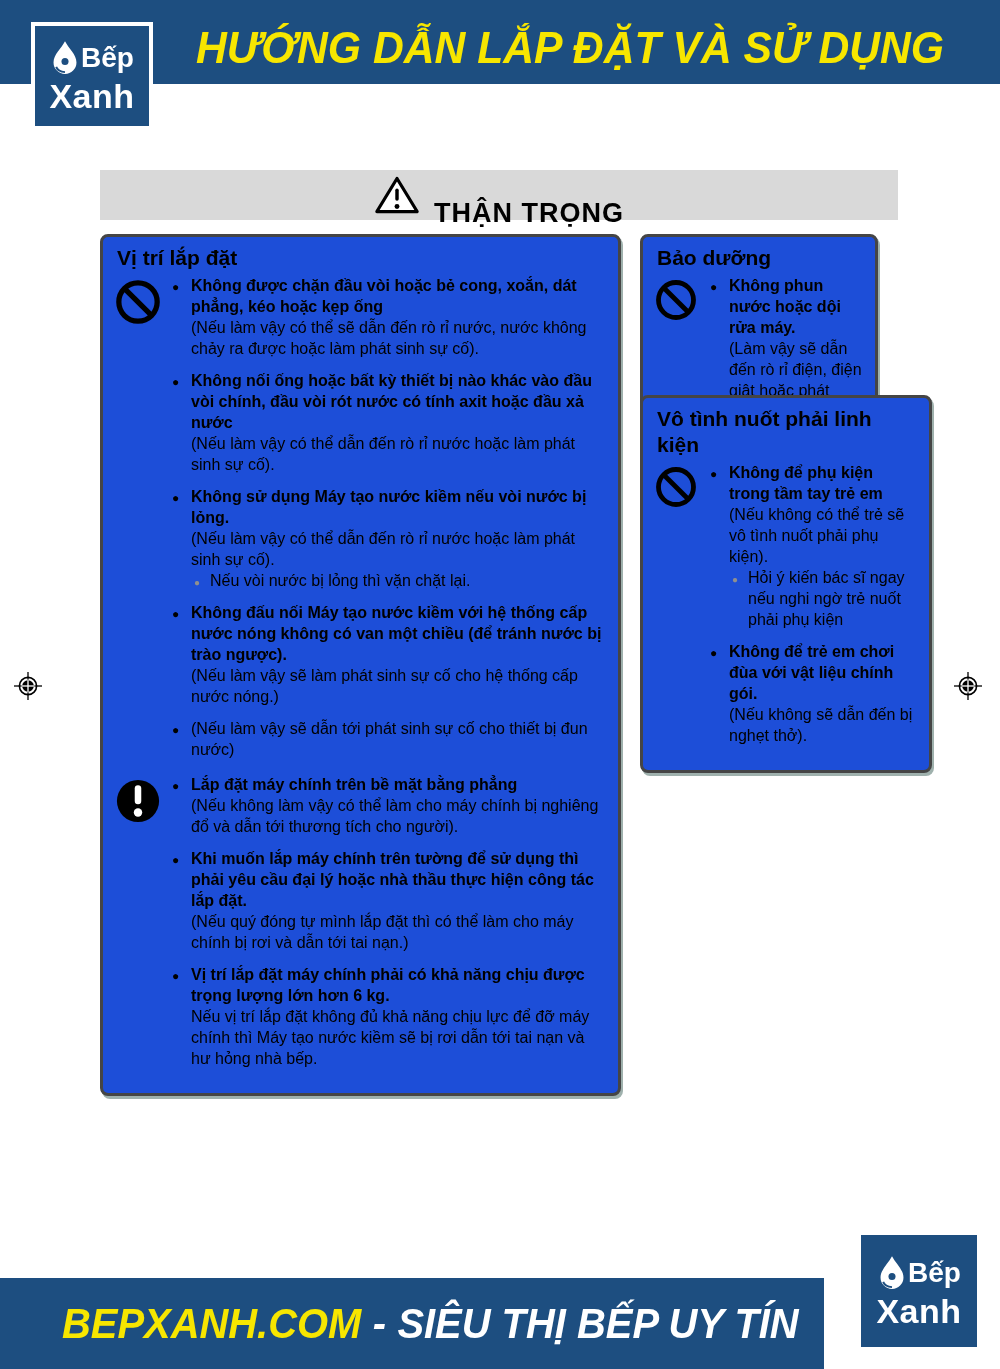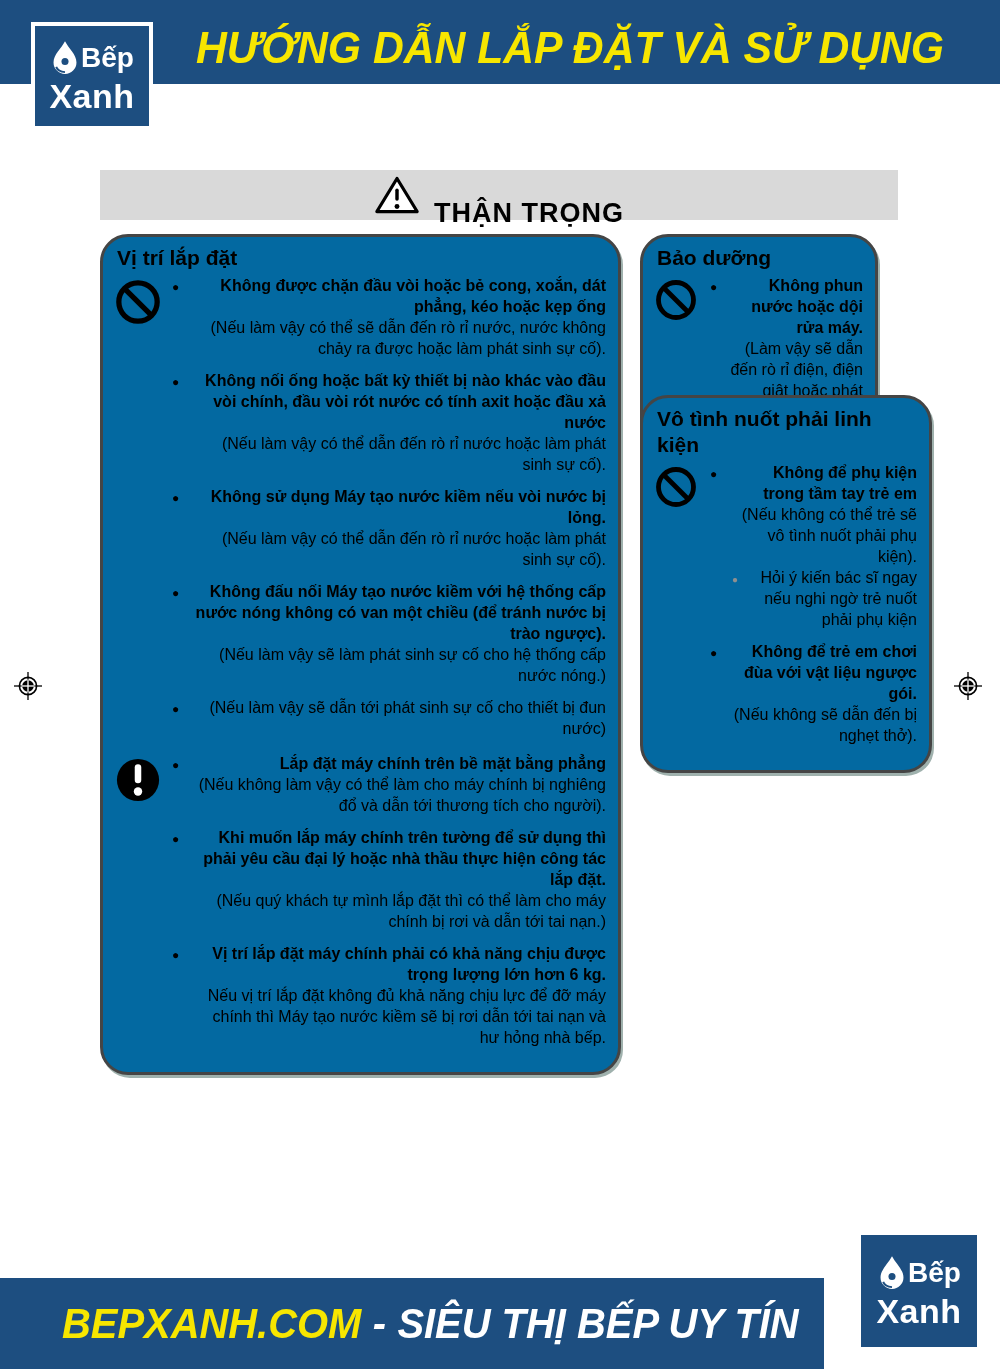--- a/index.html
+++ b/index.html
@@ -23,34 +23,34 @@
   .logo-bep { font-size:28px; font-weight:bold; }
   .logo-xanh { font-size:34px; font-weight:bold; display:block; margin-top:3px; letter-spacing:0.5px; }
 
   
   .banner { position:absolute; left:100px; top:170px; width:798px; height:50px; background:#d9d9d9;
             display:flex; align-items:center; justify-content:center; gap:14px; }
   .tri-icon svg { width:46px; height:42px; display:block; }
   .banner-label { font-size:27px; font-weight:bold; letter-spacing:1px;margin-top:36px; }
 
   
-  .box { position:absolute; background:#0369a1; border:3px solid #454545; border-radius:28px;
+  .box { position:absolute; background:#1d4ed8; border:3px solid #454545; border-radius:8px;
          box-shadow:2px 3px 0 #9fb1ad; box-sizing:border-box; padding:8px 12px 22px 12px; }
   .box-title { font-size:21px; font-weight:bold; line-height:26px; margin:0 0 2px 2px; }
   .left-box { left:100px; top:234px; width:521px; min-height:836px; }
   .rbox1 { left:640px; top:234px; width:238px; min-height:144px; }
   .rbox2 { left:640px; top:395px; width:292px; min-height:373px; }
 
   .group { display:flex; margin-top:4px; }
   .group + .group { margin-top:12px; }
   .gicon { flex:0 0 56px; padding-top:4px; }
   .gicon svg { width:46px; height:46px; display:block; }
   .rbox .gicon { flex:0 0 54px; }
   .rbox .gicon svg { width:42px; height:42px; }
-  .gitems { flex:1; min-width:0;text-align:right; }
+  .gitems { flex:1; min-width:0; }
 
   .item { position:relative; padding-left:20px; margin-bottom:11px; font-size:16px; line-height:21px; }
   .item:last-child { margin-bottom:2px; }
   .item::before { content:"●"; position:absolute; left:1px; top:2px; font-size:12px; }
   .item .b { font-weight:bold; display:block; }
   .item .n { display:block; }
   .sub { position:relative; padding-left:19px; display:block; }
   .sub::before { content:"●"; position:absolute; left:3px; top:2px; font-size:10px; color:#8f8f8f; }
 
   
@@ -118,20 +118,21 @@
           <span class="b">Không được chặn đầu vòi hoặc bẻ cong, xoắn, dát phẳng, kéo hoặc kẹp ống</span>
           <span class="n">(Nếu làm vậy có thể sẽ dẫn đến rò rỉ nước, nước không chảy ra được hoặc làm phát sinh sự cố).</span>
         </div>
         <div class="item">
           <span class="b">Không nối ống hoặc bất kỳ thiết bị nào khác vào đầu vòi chính, đầu vòi rót nước có tính axit hoặc đầu xả nước</span>
           <span class="n">(Nếu làm vậy có thể dẫn đến rò rỉ nước hoặc làm phát sinh sự cố).</span>
         </div>
         <div class="item">
           <span class="b">Không sử dụng Máy tạo nước kiềm nếu vòi nước bị lỏng.</span>
           <span class="n">(Nếu làm vậy có thể dẫn đến rò rỉ nước hoặc làm phát sinh sự cố).</span>
+          <span class="sub">Nếu vòi nước bị lỏng thì vặn chặt lại.</span>
         </div>
         <div class="item">
           <span class="b">Không đấu nối Máy tạo nước kiềm với hệ thống cấp nước nóng không có van một chiều (để tránh nước bị trào ngược).</span>
           <span class="n">(Nếu làm vậy sẽ làm phát sinh sự cố cho hệ thống cấp nước nóng.)</span>
         </div>
         <div class="item">
           <span class="n">(Nếu làm vậy sẽ dẫn tới phát sinh sự cố cho thiết bị đun nước)</span>
         </div>
       </div>
     </div>
@@ -144,21 +145,21 @@
           <circle cx="24" cy="36" r="4.4" fill="#fff"></circle>
         </svg>
       </div>
       <div class="gitems">
         <div class="item">
           <span class="b">Lắp đặt máy chính trên bề mặt bằng phẳng</span>
           <span class="n">(Nếu không làm vậy có thể làm cho máy chính bị nghiêng đổ và dẫn tới thương tích cho người).</span>
         </div>
         <div class="item">
           <span class="b">Khi muốn lắp máy chính trên tường để sử dụng thì phải yêu cầu đại lý hoặc nhà thầu thực hiện công tác lắp đặt.</span>
-          <span class="n">(Nếu quý khách tự mình lắp đặt thì có thể làm cho máy chính bị rơi và dẫn tới tai nạn.)</span>
+          <span class="n">(Nếu quý đóng tự mình lắp đặt thì có thể làm cho máy chính bị rơi và dẫn tới tai nạn.)</span>
         </div>
         <div class="item">
           <span class="b">Vị trí lắp đặt máy chính phải có khả năng chịu được trọng lượng lớn hơn 6 kg.</span>
           <span class="n">Nếu vị trí lắp đặt không đủ khả năng chịu lực để đỡ máy chính thì Máy tạo nước kiềm sẽ bị rơi dẫn tới tai nạn và hư hỏng nhà bếp.</span>
         </div>
       </div>
     </div>
   </div>
 
   <div class="box rbox rbox1">
@@ -188,21 +189,21 @@
           <line x1="10.5" y1="10.5" x2="37.5" y2="37.5" stroke="#000" stroke-width="5.5"></line>
         </svg>
       </div>
       <div class="gitems">
         <div class="item">
           <span class="b">Không để phụ kiện trong tầm tay trẻ em</span>
           <span class="n">(Nếu không có thể trẻ sẽ vô tình nuốt phải phụ kiện).</span>
           <span class="sub">Hỏi ý kiến bác sĩ ngay nếu nghi ngờ trẻ nuốt phải phụ kiện</span>
         </div>
         <div class="item">
-          <span class="b">Không để trẻ em chơi đùa với vật liệu ngược gói.</span>
+          <span class="b">Không để trẻ em chơi đùa với vật liệu chính gói.</span>
           <span class="n">(Nếu không sẽ dẫn đến bị nghẹt thở).</span>
         </div>
       </div>
     </div>
   </div>
 
   <div class="regmark regmark-left">
     <svg viewBox="0 0 28 28">
       <line x1="14" y1="0" x2="14" y2="28" stroke="#000" stroke-width="1.3"></line>
       <line x1="0" y1="14" x2="28" y2="14" stroke="#000" stroke-width="1.3"></line>

